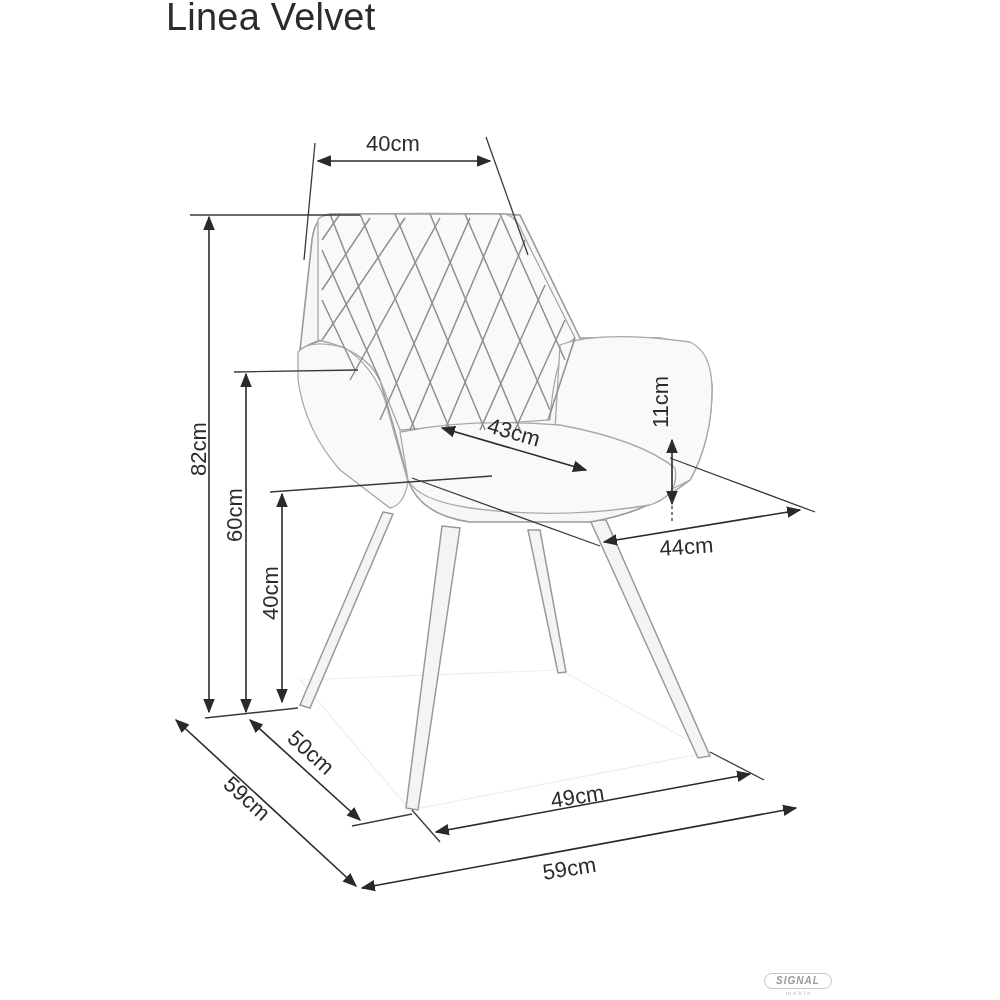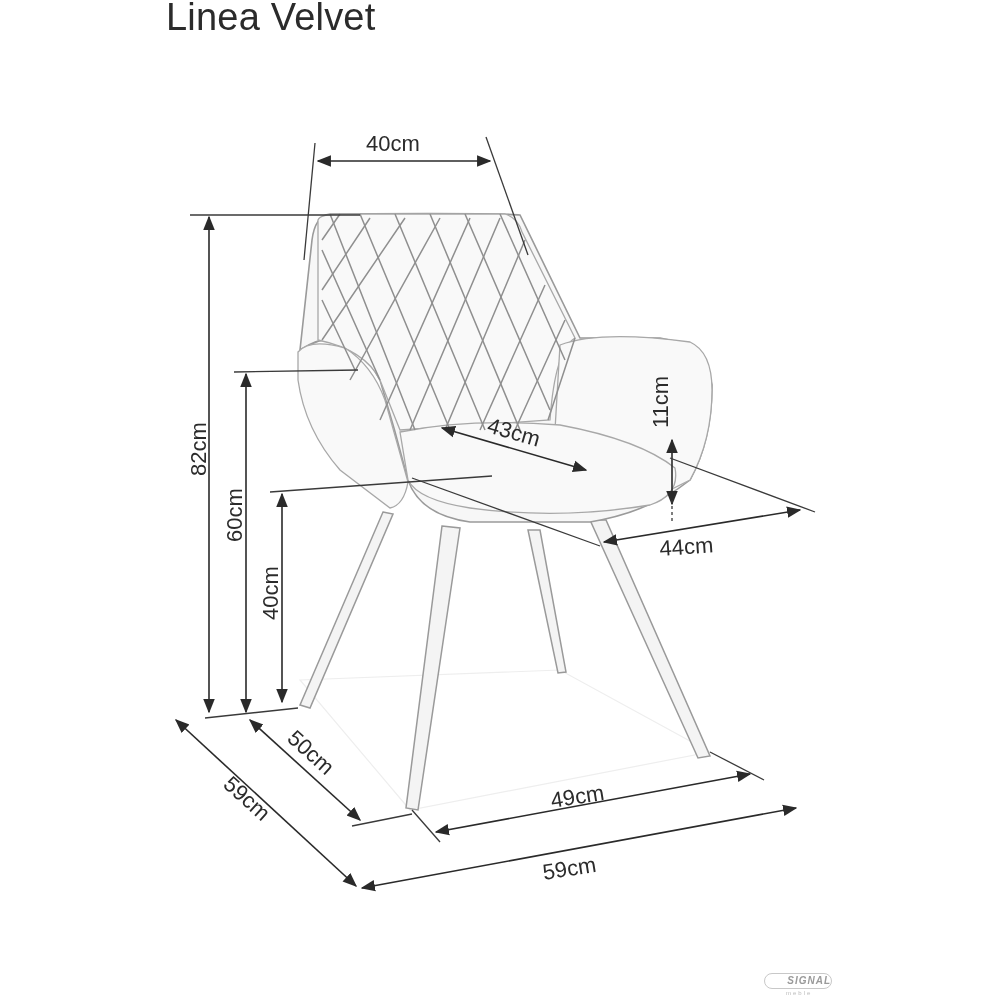--- a/index.html
+++ b/index.html
@@ -11,21 +11,21 @@
   .dim-line { stroke: #2a2a2a; stroke-width: 1.6; fill: none; }
   .ext-line { stroke: #3a3a3a; stroke-width: 1.3; fill: none; }
   .outline { stroke: #9a9a9a; stroke-width: 1.6; fill: #f7f7f7; }
   .outline-light { stroke: #a8a8a8; stroke-width: 1.3; fill: #f9f9f9; }
   .quilt { stroke: #8f8f8f; stroke-width: 1.5; fill: none; }
   .leg { stroke: #9a9a9a; stroke-width: 1.5; fill: #f4f4f4; }
   .floor { stroke: #eeeeee; stroke-width: 1.2; fill: none; }
   .dim-text { font-family: "Liberation Sans", sans-serif; font-size: 22px; fill: #2b2b2b; }
   .logo { position: absolute; left: 764px; top: 973px; width: 66px; height: 14px;
           border: 1.5px solid #c8c8c8; border-radius: 8px; font-size: 10px; font-weight: bold;
-          font-style: italic; color: #9a9a9a; text-align: right; line-height: 14px; letter-spacing: 1px; }
+          font-style: italic; color: #9a9a9a; text-align: center; line-height: 14px; letter-spacing: 1px; }
   .logo-sub { position: absolute; left: 786px; top: 990px; font-size: 6px; color: #bbbbbb; letter-spacing: 2px; }
 </style>
 </head>
 <body>
 
 <div class="title">Linea Velvet</div>
 
 <svg width="1000" height="1000" viewBox="0 0 1000 1000">
   <defs>
     <marker id="arr" viewBox="0 0 10 10" refX="9" refY="5" markerWidth="9" markerHeight="9" orient="auto-start-reverse">

